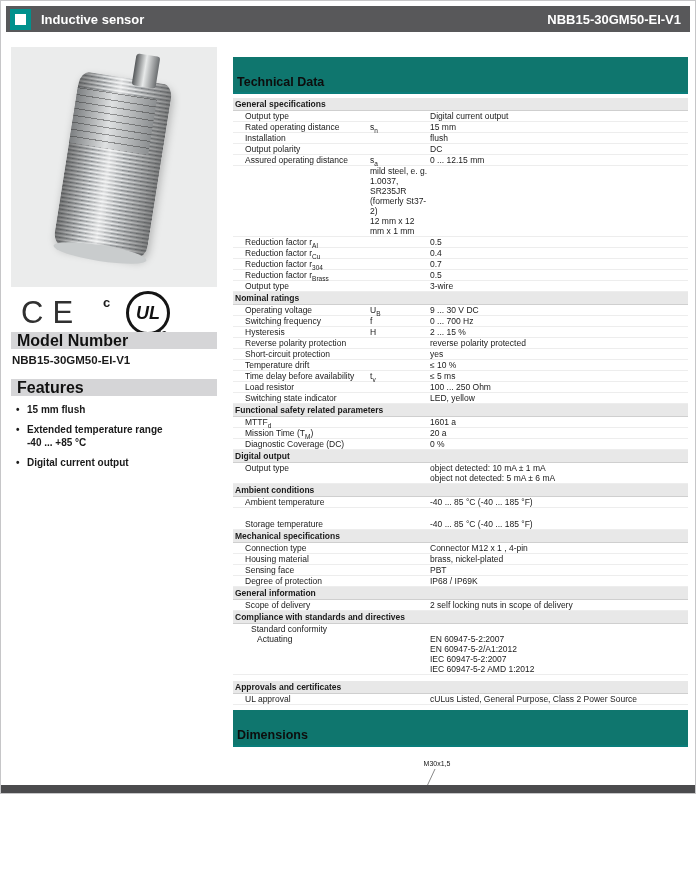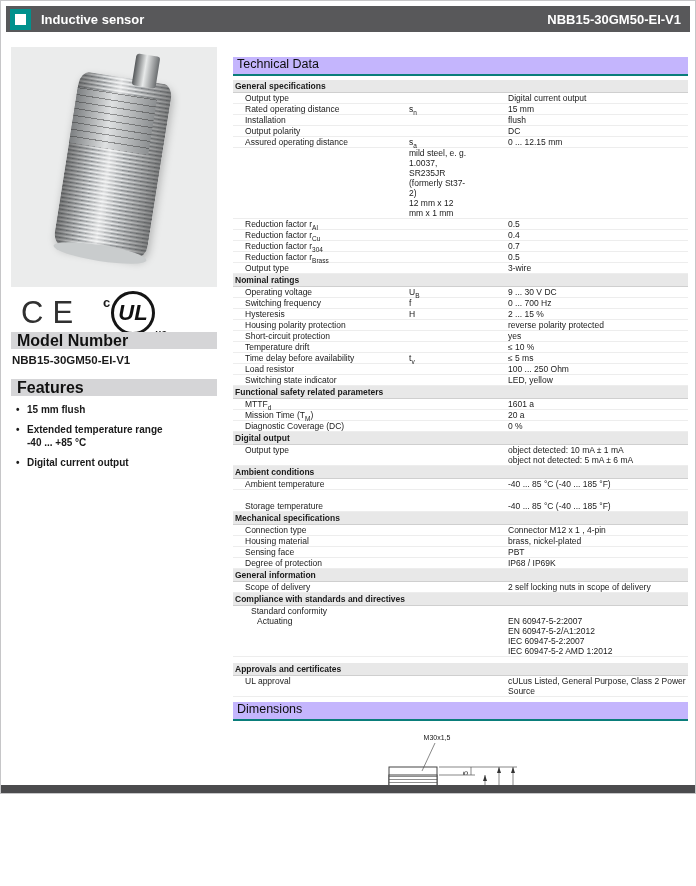--- a/index.html
+++ b/index.html
@@ -27,46 +27,46 @@
       background:
         repeating-linear-gradient(180deg, rgba(50,50,50,.45) 0 1px, rgba(0,0,0,0) 1px 7px),
         linear-gradient(90deg,#7c7f81,#dfe1e2 45%,#8b8e90); }
   .sensor-conn { position:absolute; left:123px; top:8px; width:24px; height:32px; transform:rotate(9deg);
       border-radius:3px; background:linear-gradient(90deg,#55585a,#e8eaea 45%,#6a6d6f); }
   .sensor-face { position:absolute; left:42px; top:198px; width:94px; height:16px; transform:rotate(9deg);
       border-radius:50%; background:#c9cccd; }
 
   .ce-mark { position:absolute; left:20px; top:294px; font-size:31px; letter-spacing:9px; color:#303030; }
   .ul-mark { position:absolute; left:102px; top:288px; width:64px; height:54px; }
-  .ul-circle { position:absolute; left:8px; top:2px; width:44px; height:44px; border:3px solid #151515;
+  .ul-circle { position:absolute; left:23px; top:2px; width:44px; height:44px; border:3px solid #151515;
                border-radius:50%; display:flex; align-items:center; justify-content:center;
-               font-weight:bold; font-style:italic; font-size:22px; color:#111; }
+               font-weight:bold; font-style:italic; font-size:18px; color:#111; }
   .ul-c  { position:absolute; left:0; top:6px; font-weight:bold; font-size:13px; }
   .ul-us { position:absolute; right:0; bottom:4px; font-weight:bold; font-size:10px; }
   .ul-r  { position:absolute; right:16px; bottom:-4px; font-size:7px; }
 
   .side-bar-header { position:absolute; left:10px; width:206px; height:17px; background:#d5d5d7;
                      font-weight:bold; font-size:16px; line-height:17px; padding-left:6px; color:#111; }
   #model-bar { top:331px; }
   #features-bar { top:378px; }
   .model-no { position:absolute; left:11px; top:353px; font-weight:bold; font-size:11.5px; }
   .features { position:absolute; left:14px; top:402px; width:200px; list-style:none; }
   .features li { position:relative; padding-left:12px; margin-bottom:7px; font-weight:bold; font-size:10px;
                  line-height:13px; white-space:pre-line; }
   .features li::before { content:"•"; position:absolute; left:1px; top:0; }
 
   
   .tech { position:absolute; left:232px; top:56px; width:455px; }
-  .col-header { background:#c4b5fd; border-bottom:2px solid #0a7d7a; font-weight:normal;
-                font-size:12.5px; padding:0 4px 3px; color:#0d0d0d; }
+  .col-header { background:#0f766e; border-bottom:2px solid #0a7d7a; font-weight:bold;
+                font-size:12.5px; padding:18px 4px 3px; color:#0d0d0d; }
   .ttable { margin-top:4px; font-size:8.5px; }
   .tsec { background:#e8e8e8; font-weight:bold; padding:1px 2px; line-height:10px;
           border-bottom:1px solid #cfcfcf; }
   .trow { display:grid; grid-template-columns:125px 60px auto; padding-left:12px;
-          line-height:10px; border-bottom:1px solid #ededed;gap:39px; }
+          line-height:10px; border-bottom:1px solid #ededed; }
   .trow.subhead { padding-left:18px; border-bottom:none; }
   .trow.ind1 { padding-left:24px; grid-template-columns:113px 60px auto; }
   .tlabel { white-space:nowrap; }
   .tsym { white-space:nowrap; }
   .tval div { line-height:10px; }
   sub { font-size:6.5px; line-height:0; }
   .secgap { height:6px; }
   .rowgap { height:11px; }
 
   .dims-header { margin-top:5px; }
@@ -210,21 +210,21 @@
           </div>
         </div>
         <div class="trow">
           <div class="tlabel">Hysteresis</div>
           <div class="tsym">H</div>
           <div class="tval">
             <div>2 ... 15  %</div>
           </div>
         </div>
         <div class="trow">
-          <div class="tlabel">Housing polarity protection</div>
+          <div class="tlabel">Reverse polarity protection</div>
           <div class="tsym"></div>
           <div class="tval">
             <div>reverse polarity protected</div>
           </div>
         </div>
         <div class="trow">
           <div class="tlabel">Short-circuit protection</div>
           <div class="tsym"></div>
           <div class="tval">
             <div>yes</div>

